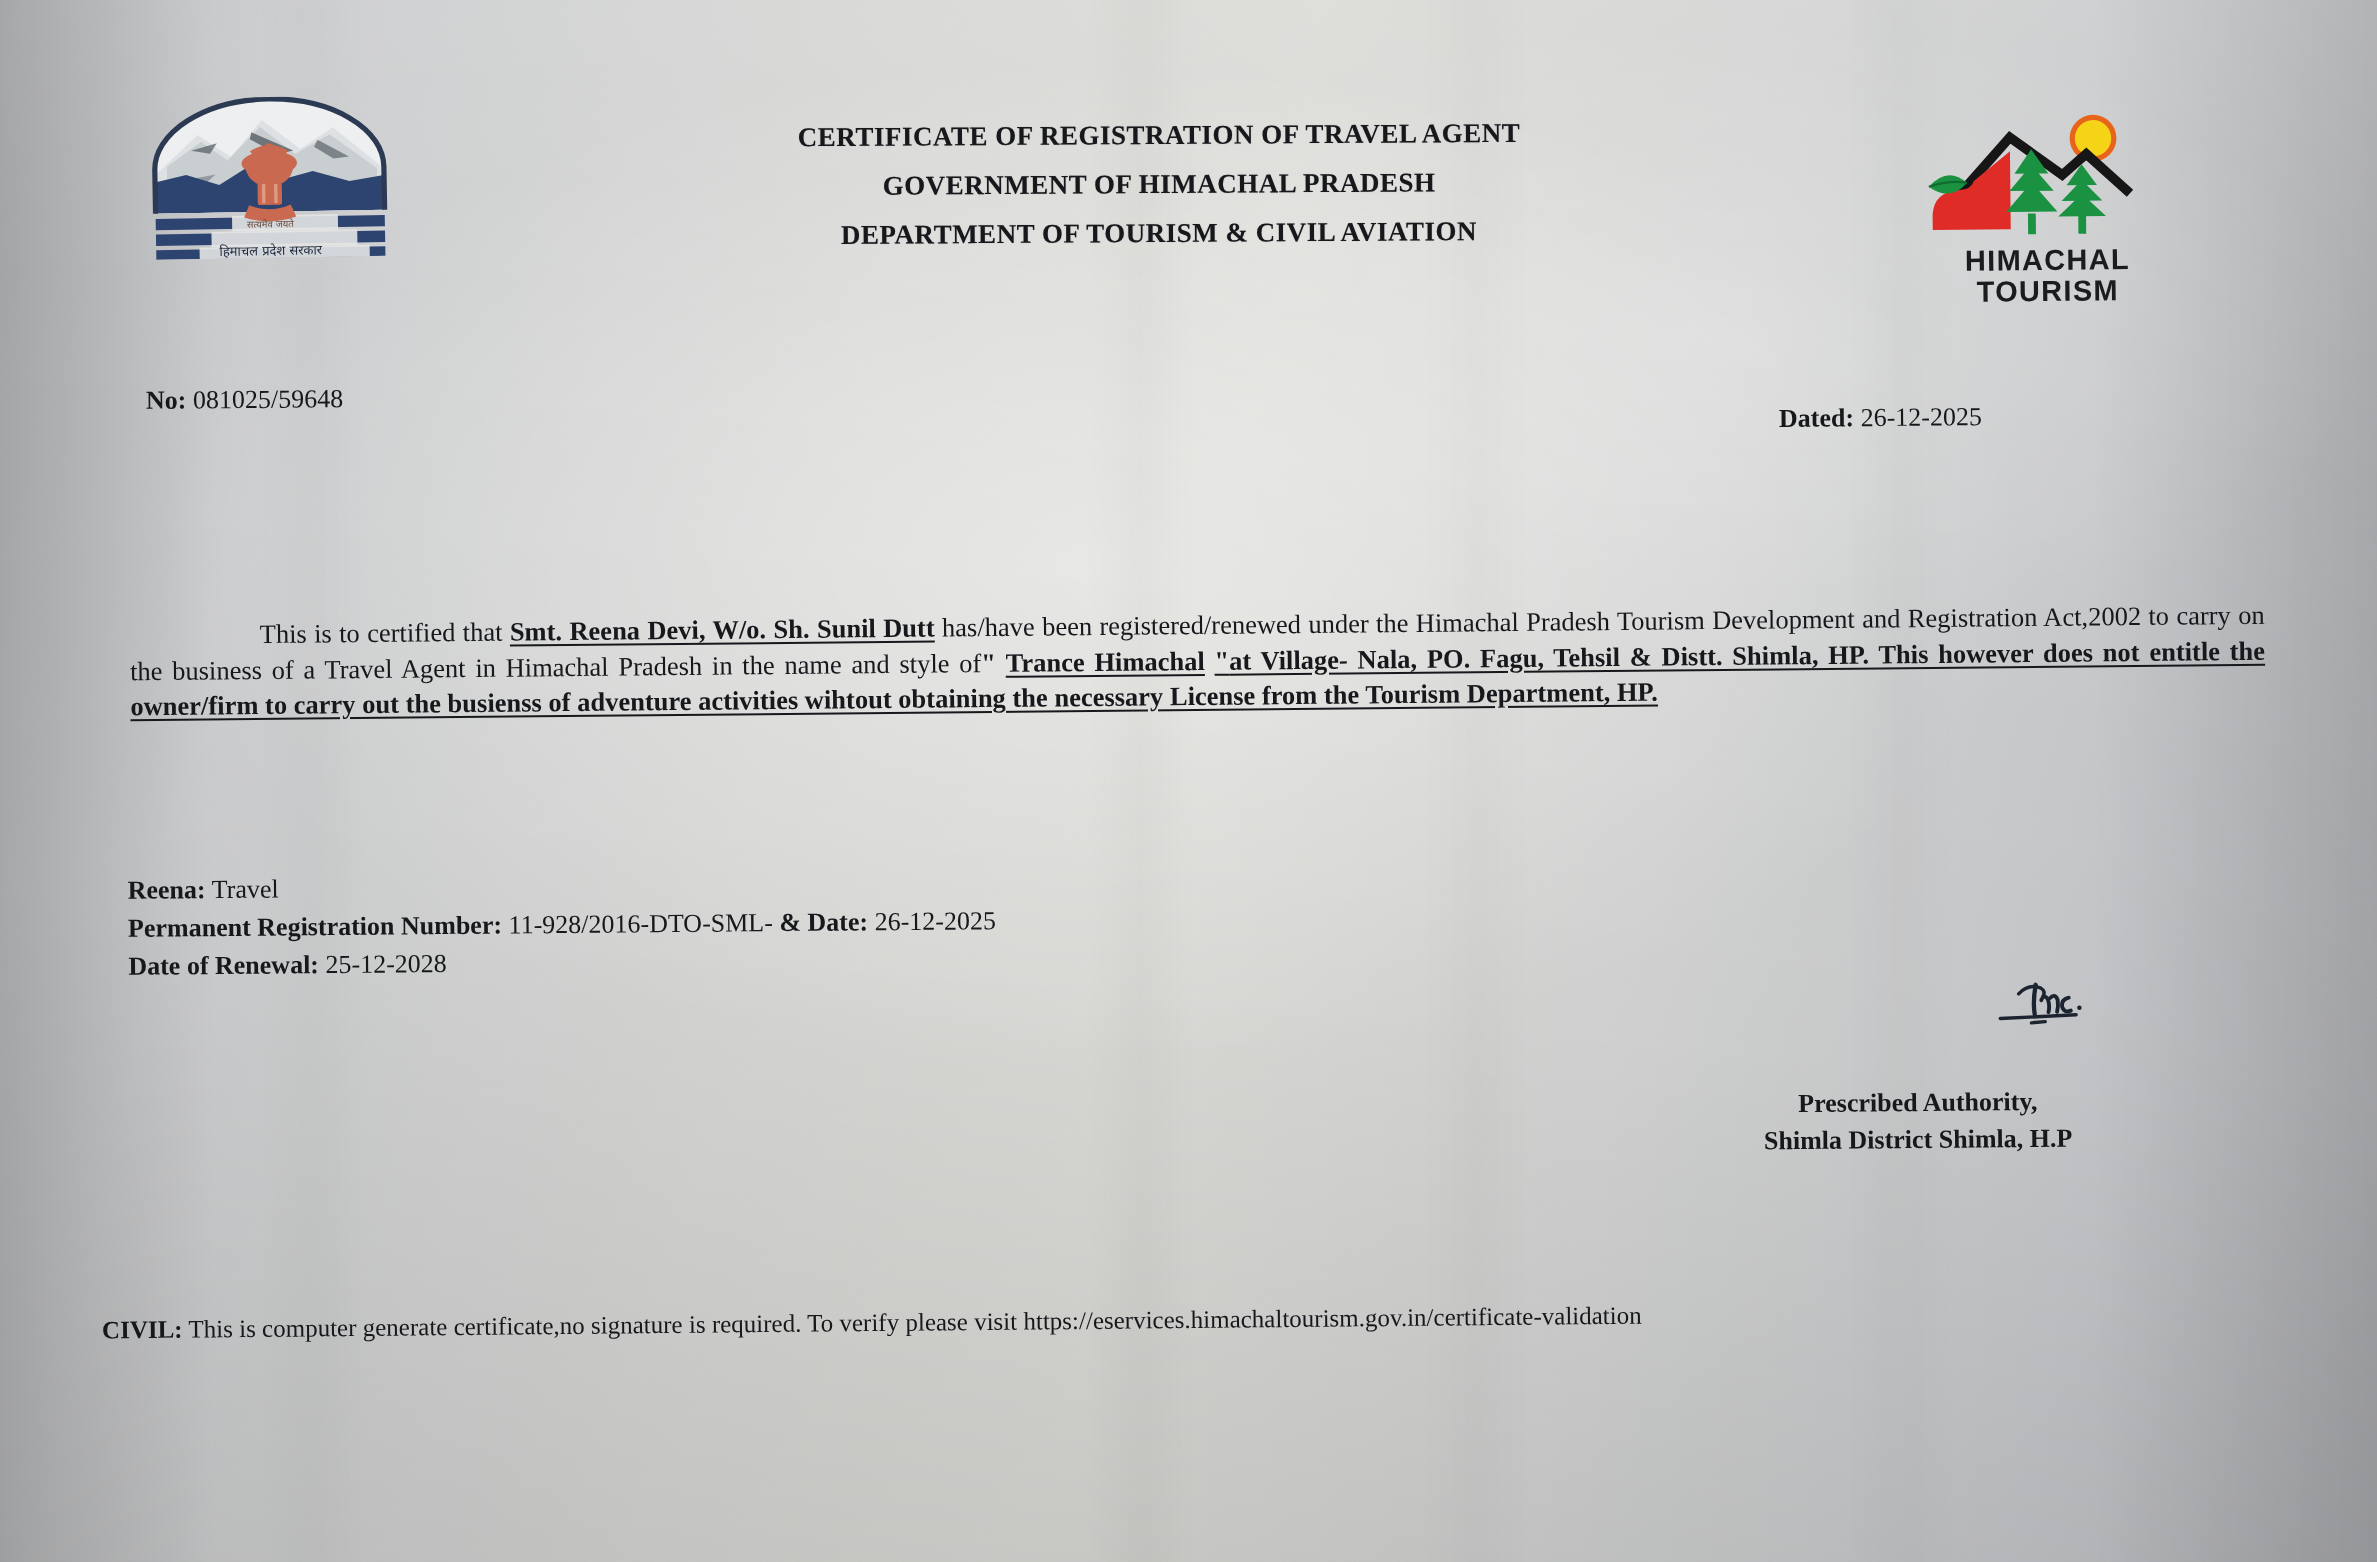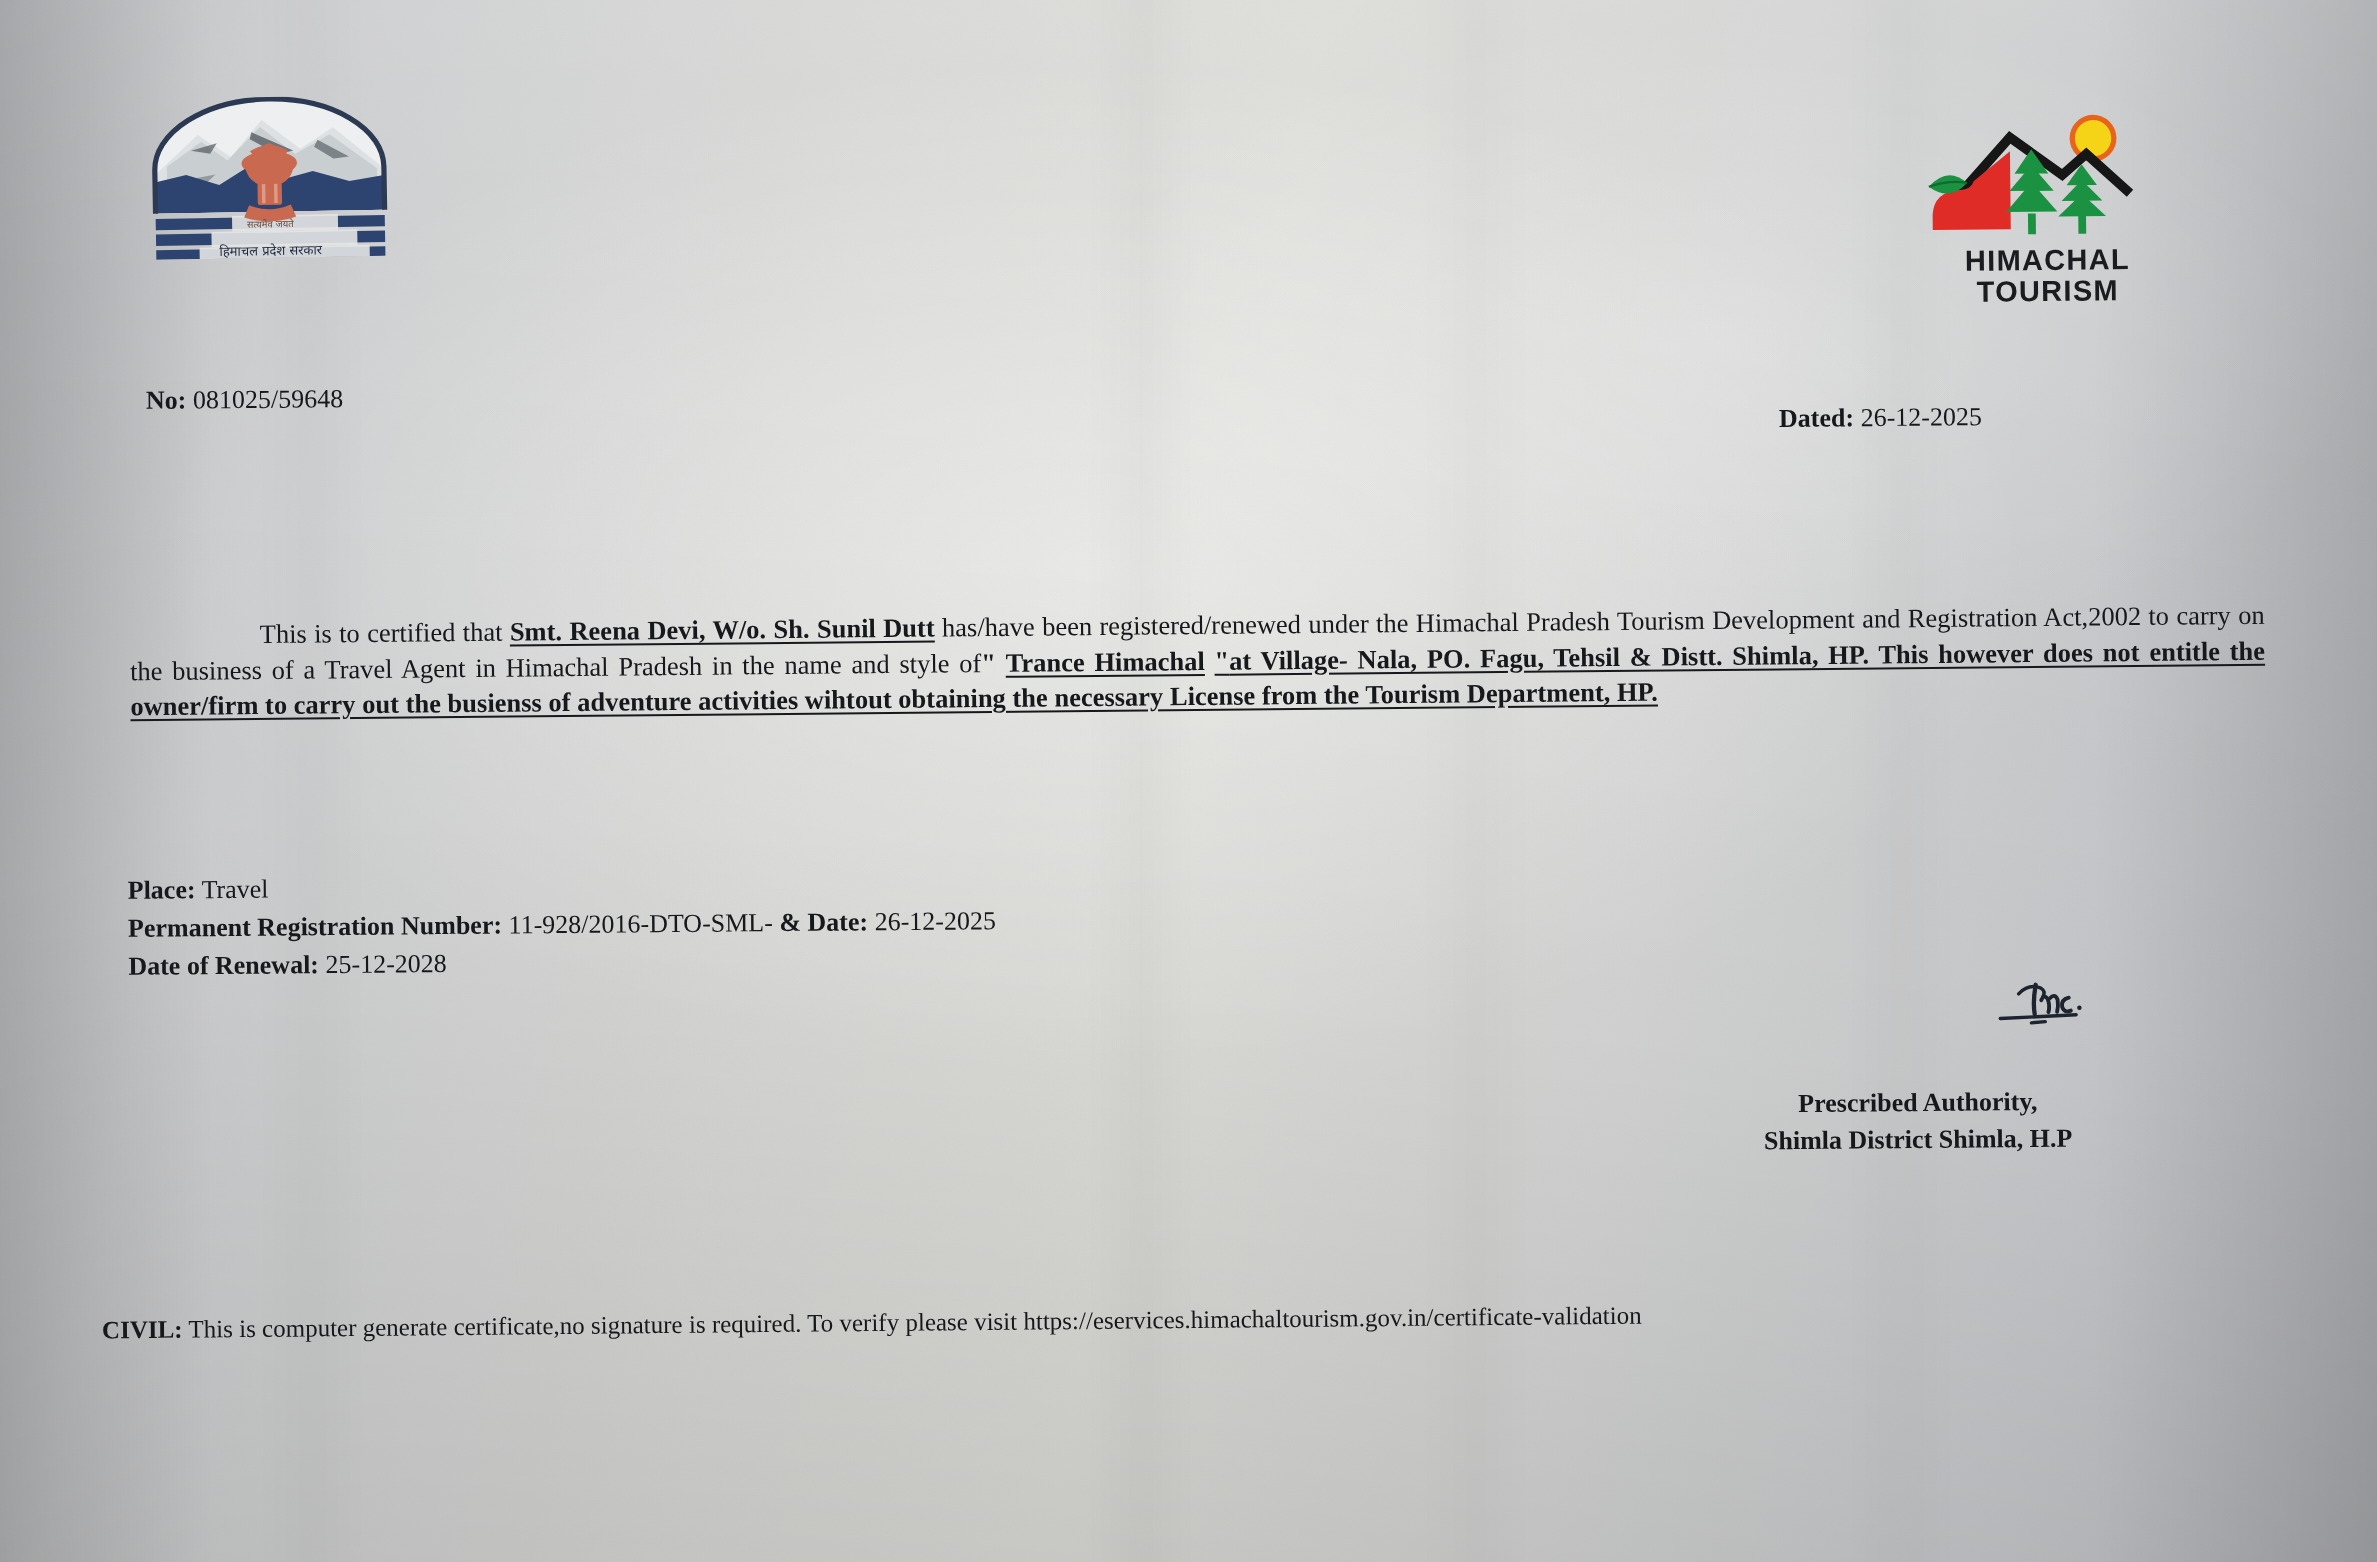--- a/index.html
+++ b/index.html
@@ -264,20 +264,25 @@
         <g fill="#e09a84">
           <rect x="131" y="100" width="4" height="22"></rect>
           <rect x="145" y="100" width="4" height="22"></rect>
         </g>
 
         <text x="140" y="150" text-anchor="middle" font-family="'DejaVu Sans', sans-serif" font-size="11" fill="#6a4b3c">सत्यमेव जयते</text>
         <text x="140" y="182" text-anchor="middle" font-family="'DejaVu Sans', sans-serif" font-size="15" fill="#1f2a3c">हिमाचल प्रदेश सरकार</text>
       </svg>
     </div>
 
+    <div class="header-title">
+      <div class="line">CERTIFICATE OF REGISTRATION OF TRAVEL AGENT</div>
+      <div class="line">GOVERNMENT OF HIMACHAL PRADESH</div>
+      <div class="line">DEPARTMENT OF TOURISM &amp; CIVIL AVIATION</div>
+    </div>
 
     <div class="tourism-logo">
       <svg viewBox="0 0 300 150" width="260" height="130">
 
         <circle cx="204" cy="32" r="27" fill="#e8641a"></circle>
         <circle cx="204" cy="32" r="21" fill="#f5d417"></circle>
 
         <path d="M34 112 L108 30 L168 74 L196 50 L246 96" fill="none" stroke="#161616" stroke-width="11" stroke-linejoin="miter" stroke-linecap="butt"></path>
 
         <path d="M18 136 L18 118 q2 -26 30 -28 q14 1 18 -10 L108 46 L108 136 Z" fill="#e02c26"></path>
@@ -316,21 +321,21 @@
     <div class="body-block">
       <p class="l1"><span>This is to certified that</span>
         <span class="bu">Smt. Reena Devi, W/o. Sh. Sunil Dutt</span>
         <span>has/have been registered/renewed under the Himachal Pradesh Tourism Development and Registration Act,2002 to carry on the business of a Travel Agent in Himachal Pradesh in the name and style of</span><span class="b">"</span>
         <span class="bu">Trance Himachal</span>
         <span class="bu">"</span><span class="bu">at Village- Nala, PO. Fagu, Tehsil &amp; Distt. Shimla, HP. This however does not entitle the owner/firm to carry out the busienss of adventure activities wihtout obtaining the necessary License from the Tourism Department, HP.</span></p>
     </div>
 
     <div class="place-block">
       <div>
-        <span class="b">Place:</span>
+        <span class="b">Reena:</span>
         <span>Travel</span>
       </div>
       <div>
         <span class="b">Permanent Registration Number:</span>
         <span>11-928/2016-DTO-SML-</span>
         <span class="b">&amp; Date:</span>
         <span>26-12-2025</span>
       </div>
       <div>
         <span class="b">Date of Renewal:</span>

